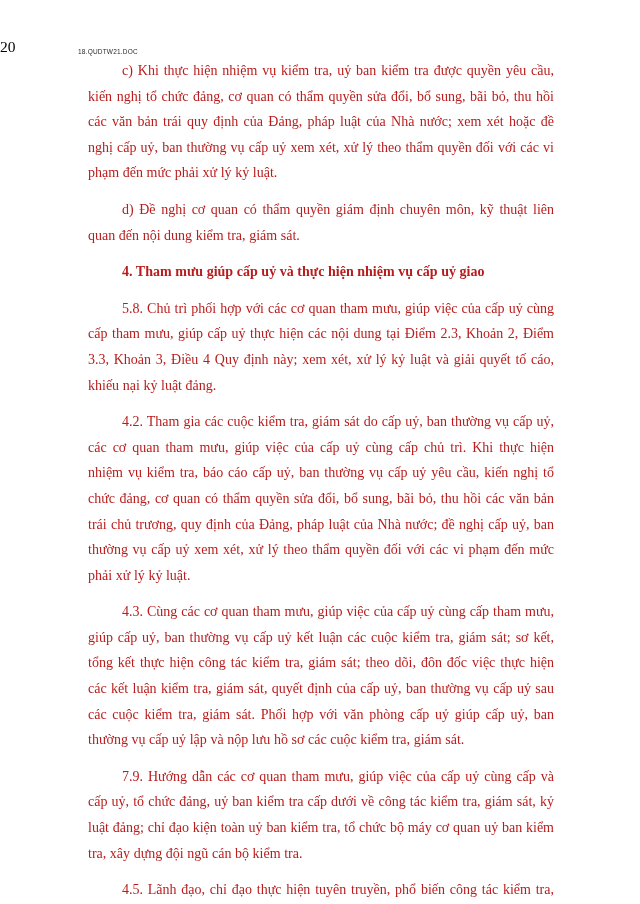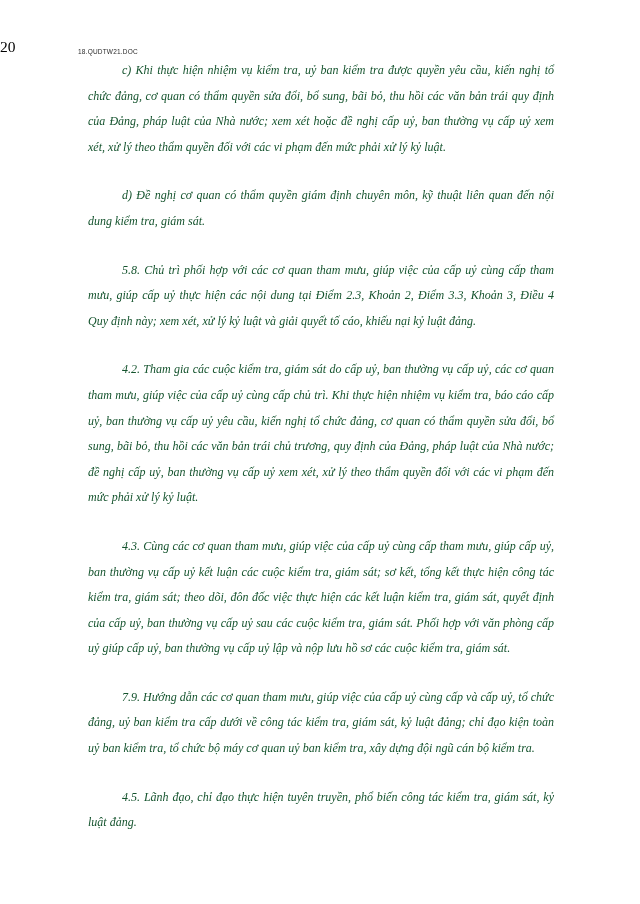--- a/index.html
+++ b/index.html
@@ -46,50 +46,50 @@
     color: #000000;
   }
   .body-area {
     position: absolute;
     left: 88px;
     top: 58px;
     width: 466px;
   }
   p.para {
     margin: 0 0 0 0;
-    font-size: 12px;
+    font-size: 14px;
     line-height: 25.6px;
     text-align: justify;
     text-indent: 34px;
-    color: #14532d;
+    color: #b91c1c;
     -webkit-hyphens: none;
     hyphens: none;
     word-spacing: 0.1px;
-    font-style: italic;
   }
   p.para.heading {
     font-weight: bold;
   }
   p.spaced {
-    margin-top: 23px;
+    margin-top: 11px;
   }
 </style>
 </head>
 <body>
 
 <div class="page">
 
   <div class="header-band">
     <div class="doc-code">18.QUDTW21.DOC</div>
     <div class="page-number">20</div>
   </div>
 
   <div class="body-area">
       <p class="para">c) Khi thực hiện nhiệm vụ kiểm tra, uỷ ban kiểm tra được quyền yêu cầu, kiến nghị tổ chức đảng, cơ quan có thẩm quyền sửa đổi, bổ sung, bãi bỏ, thu hồi các văn bản trái quy định của Đảng, pháp luật của Nhà nước; xem xét hoặc đề nghị cấp uỷ, ban thường vụ cấp uỷ xem xét, xử lý theo thẩm quyền đối với các vi phạm đến mức phải xử lý kỷ luật.</p>
       <p class="para spaced">d) Đề nghị cơ quan có thẩm quyền giám định chuyên môn, kỹ thuật liên quan đến nội dung kiểm tra, giám sát.</p>
+      <p class="para heading spaced">4. Tham mưu giúp cấp uỷ và thực hiện nhiệm vụ cấp uỷ giao</p>
       <p class="para spaced">5.8. Chủ trì phối hợp với các cơ quan tham mưu, giúp việc của cấp uỷ cùng cấp tham mưu, giúp cấp uỷ thực hiện các nội dung tại Điểm 2.3, Khoản 2, Điểm 3.3, Khoản 3, Điều 4 Quy định này; xem xét, xử lý kỷ luật và giải quyết tố cáo, khiếu nại kỷ luật đảng.</p>
       <p class="para spaced">4.2. Tham gia các cuộc kiểm tra, giám sát do cấp uỷ, ban thường vụ cấp uỷ, các cơ quan tham mưu, giúp việc của cấp uỷ cùng cấp chủ trì. Khi thực hiện nhiệm vụ kiểm tra, báo cáo cấp uỷ, ban thường vụ cấp uỷ yêu cầu, kiến nghị tổ chức đảng, cơ quan có thẩm quyền sửa đổi, bổ sung, bãi bỏ, thu hồi các văn bản trái chủ trương, quy định của Đảng, pháp luật của Nhà nước; đề nghị cấp uỷ, ban thường vụ cấp uỷ xem xét, xử lý theo thẩm quyền đối với các vi phạm đến mức phải xử lý kỷ luật.</p>
       <p class="para spaced">4.3. Cùng các cơ quan tham mưu, giúp việc của cấp uỷ cùng cấp tham mưu, giúp cấp uỷ, ban thường vụ cấp uỷ kết luận các cuộc kiểm tra, giám sát; sơ kết, tổng kết thực hiện công tác kiểm tra, giám sát; theo dõi, đôn đốc việc thực hiện các kết luận kiểm tra, giám sát, quyết định của cấp uỷ, ban thường vụ cấp uỷ sau các cuộc kiểm tra, giám sát. Phối hợp với văn phòng cấp uỷ giúp cấp uỷ, ban thường vụ cấp uỷ lập và nộp lưu hồ sơ các cuộc kiểm tra, giám sát.</p>
       <p class="para spaced">7.9. Hướng dẫn các cơ quan tham mưu, giúp việc của cấp uỷ cùng cấp và cấp uỷ, tổ chức đảng, uỷ ban kiểm tra cấp dưới về công tác kiểm tra, giám sát, kỷ luật đảng; chỉ đạo kiện toàn uỷ ban kiểm tra, tổ chức bộ máy cơ quan uỷ ban kiểm tra, xây dựng đội ngũ cán bộ kiểm tra.</p>
       <p class="para spaced">4.5. Lãnh đạo, chỉ đạo thực hiện tuyên truyền, phổ biến công tác kiểm tra, giám sát, kỷ luật đảng.</p>
     </div>
 
 </div>
 
 </body></html>

